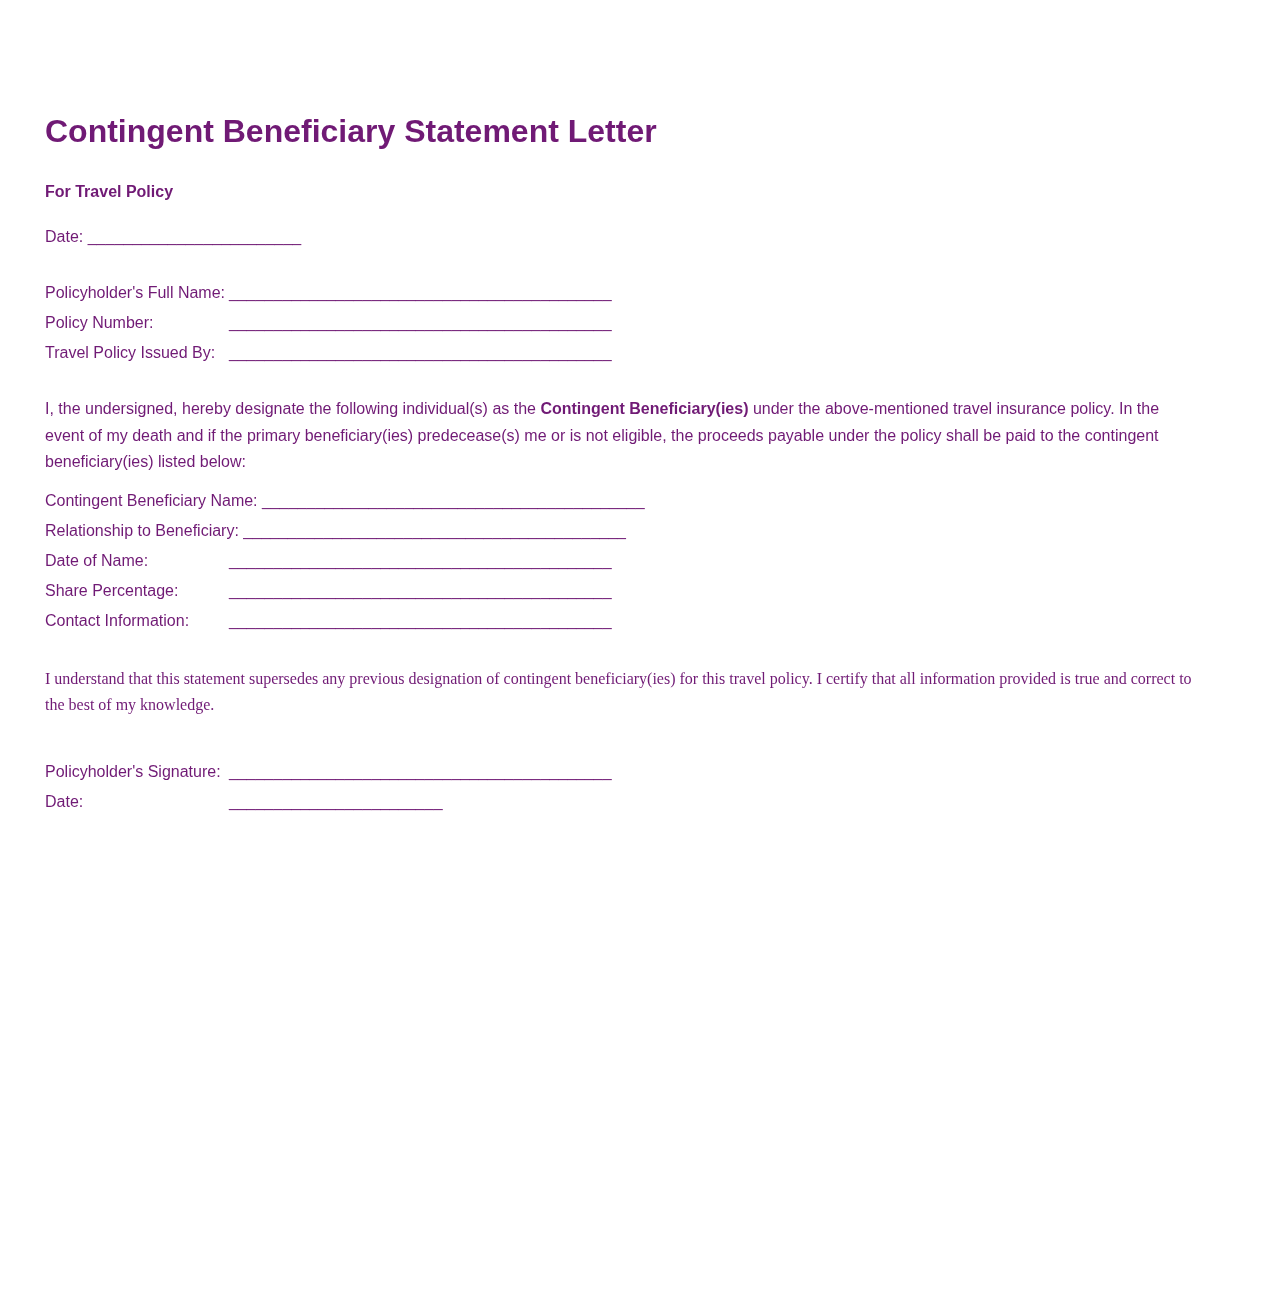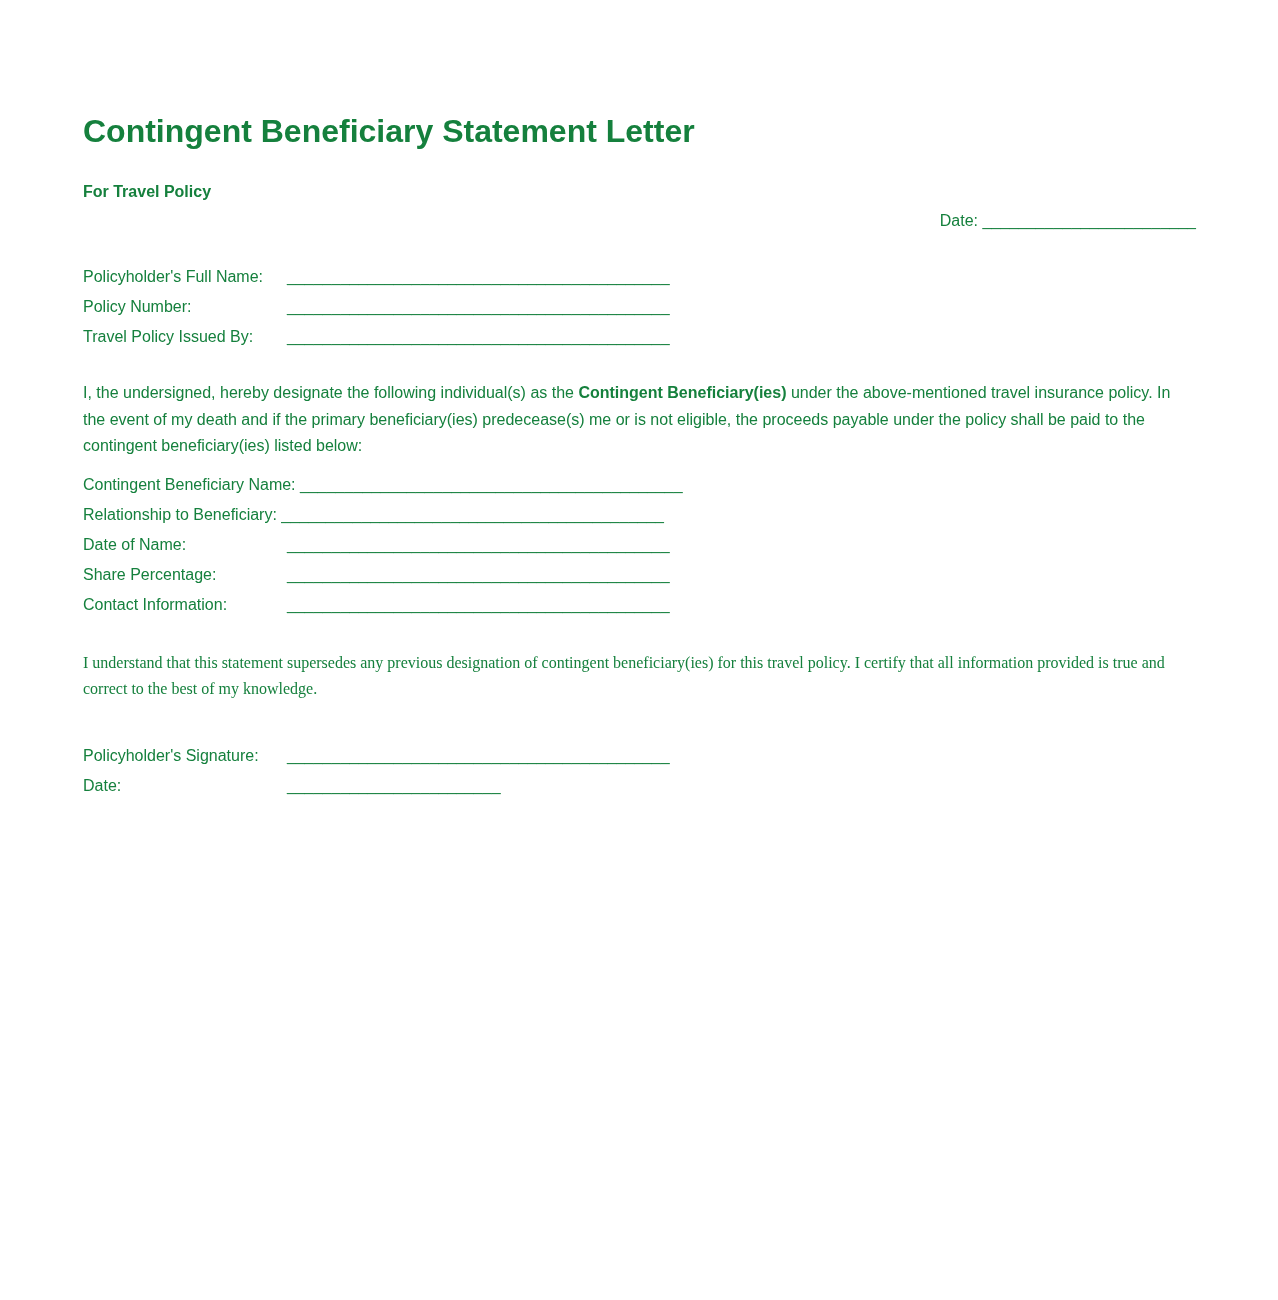--- a/index.html
+++ b/index.html
@@ -5,54 +5,52 @@
   html, body {
     margin: 0;
     padding: 0;
     background: #ffffff;
   }
   .page {
     position: relative;
     width: 1278px;
     height: 920px;
     box-sizing: border-box;
-    padding: 112px 82px 0 83px;
+    padding: 112px 82px 0 45px;
     background: #ffffff;
-    color: #15803d;
+    color: #701a75;
     font-family: "Liberation Sans", "DejaVu Sans", sans-serif;
     font-size: 16px;
     overflow: hidden;
   }
   h1.doc-title {
     margin: 0;
     font-size: 32px;
     line-height: 38px;
     font-weight: 700;
     letter-spacing: 0;
   }
   h2.doc-subtitle {
     margin: 28px 0 0 0;
     font-size: 16px;
     line-height: 28px;
     font-weight: 700;
   }
   .date-top {
-    margin-top: 4px;
+    margin-top: 20px;
     line-height: 22px;
     white-space: nowrap;
-    text-align: right;
   }
   .field-group { margin-top: 30px; }
   .field-group.tight { margin-top: 10px; }
   .field-group.sig { margin-top: 38px; }
   .field-row {
     display: flex;
     line-height: 30px;
     white-space: nowrap;
-    gap: 20px;
   }
   .field-row .field-label {
     flex: 0 0 184px;
   }
   .field-row-inline {
     line-height: 30px;
     white-space: nowrap;
   }
   .para {
     margin: 28px 0 0 0;

